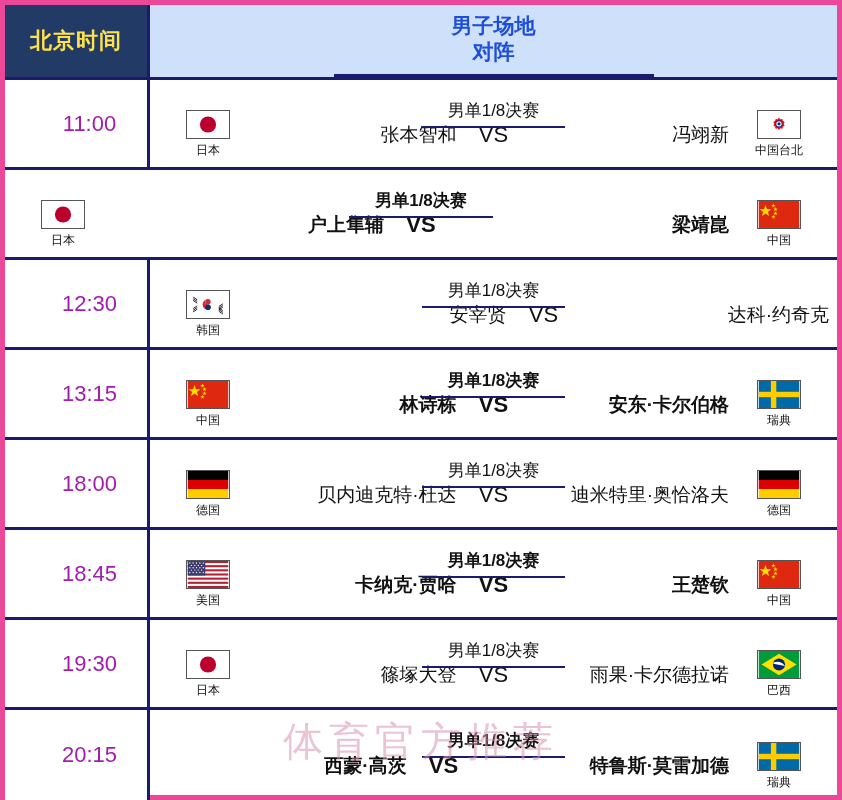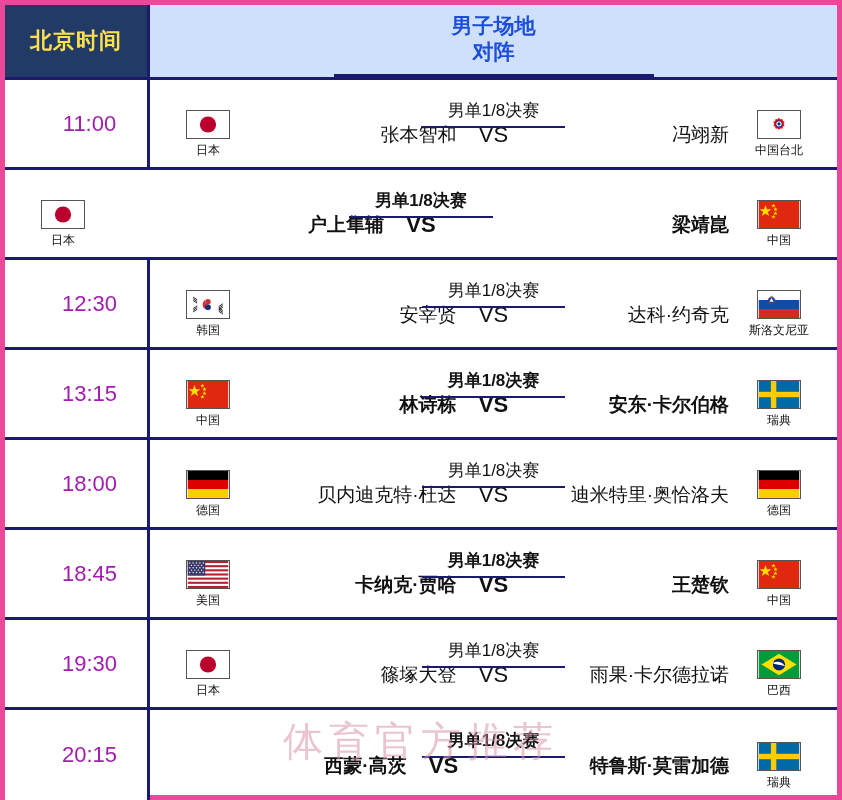--- a/index.html
+++ b/index.html
@@ -217,37 +217,20 @@
                     <path d="M8 31 l6 -4 M8 28.5 l6 -4 M8 26 l6 -4"></path>
                     <path d="M46 25 l6 4 M46 27.5 l6 4 M46 30 l6 4"></path>
                   </g>
                 </svg>
               </span>
               <span class="country">韩国</span>
             </div>
             <div class="pname">安宰贤</div>
             <div class="vs">VS</div>
             <div class="pname">达科·约奇克</div>
-            <div class="side">
-              <span class="flag">
-                <svg viewBox="0 0 60 40">
-                  <rect width="60" height="13.33" y="0" fill="#fff"></rect>
-                  <rect width="60" height="13.33" y="13.33" fill="#0b4ea2"></rect>
-                  <rect width="60" height="13.34" y="26.66" fill="#d52b1e"></rect>
-                  <g transform="translate(14,7)">
-                    <path d="M0 5 L5 0 L10 5 L10 11 L0 11 Z" fill="#0b4ea2" stroke="#d52b1e" stroke-width="0.8"></path>
-                    <path d="M2 9 L5 3.5 L8 9 Z" fill="#fff"></path>
-                    <circle cx="3" cy="2" r="0.7" fill="#fff"></circle>
-                    <circle cx="7" cy="2" r="0.7" fill="#fff"></circle>
-                    <circle cx="5" cy="0.8" r="0.7" fill="#fff"></circle>
-                  </g>
-                </svg>
-              </span>
-              <span class="country">斯洛文尼亚</span>
-            </div>
           </div>
         </div>
       </div>
       <div class="row bold">
         <div class="cell-time">13:15</div>
         <div class="cell-match">
           <div class="stage"><span class="stage-text">男单1/8决赛</span></div>
           <div class="matchline">
             <div class="side">
               <span class="flag">

